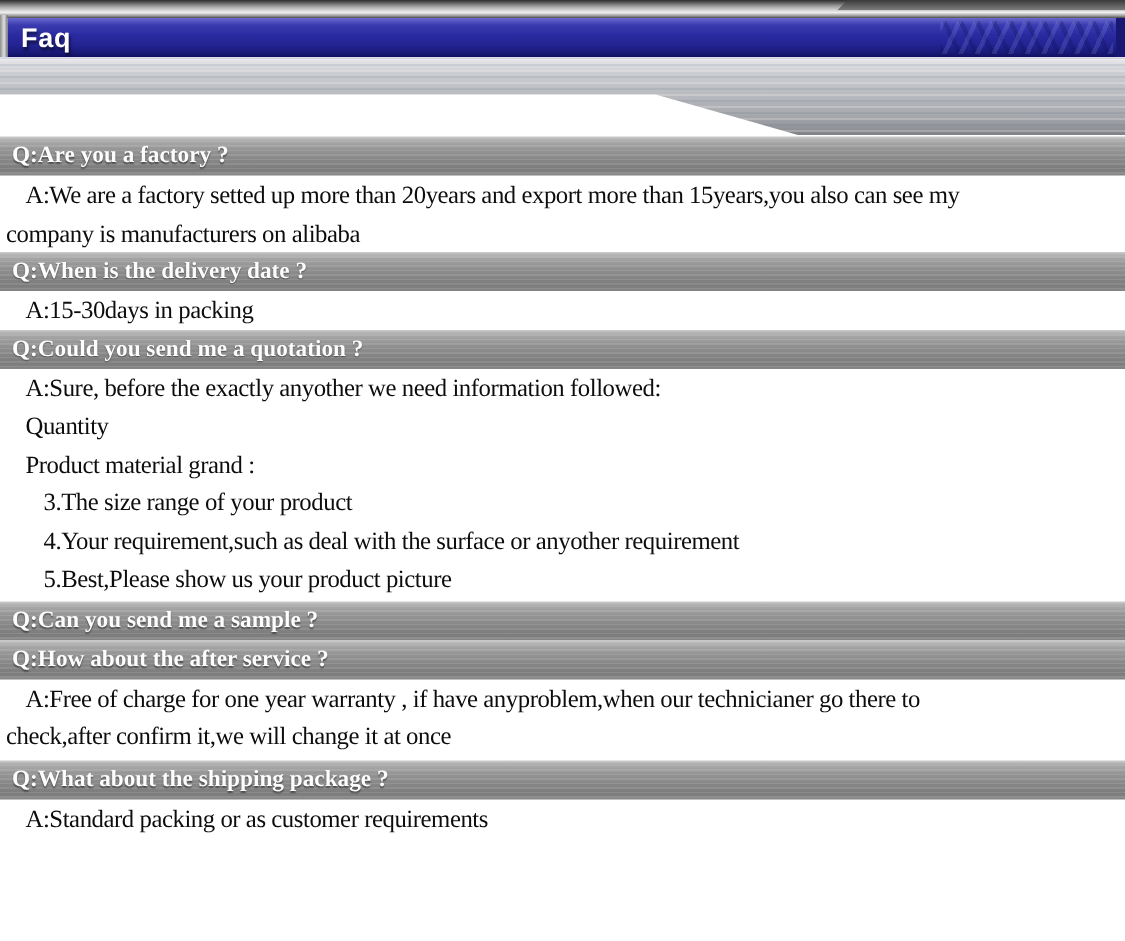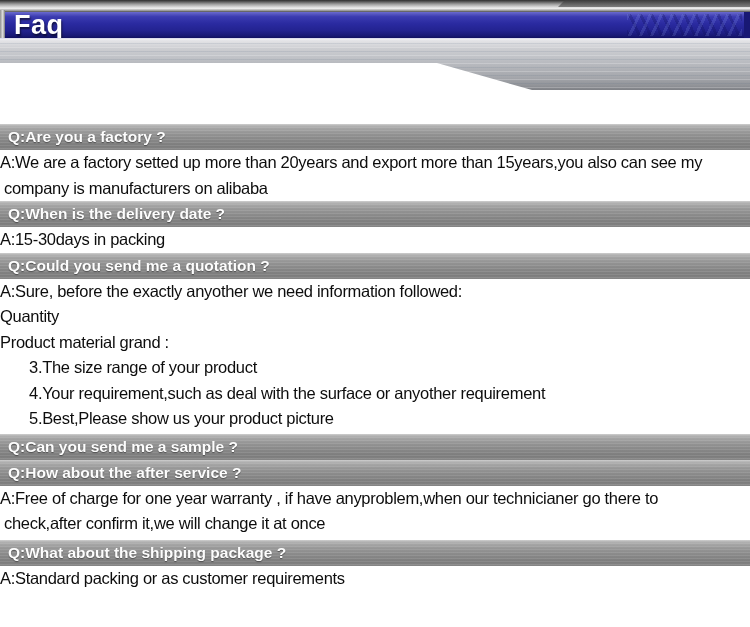--- a/index.html
+++ b/index.html
@@ -28,21 +28,21 @@
     opacity: .85;
   }
 
   .blue-bar {
     position: absolute; top: 12px; left: 5px; width: 745px; height: 26px;
     background: linear-gradient(180deg,
       #6a6ace 0%, #3b3bb0 18%, #2a2aa0 45%, #232391 70%, #191977 90%, #101060 100%);
   }
   .faq-title {
     position: absolute; left: 9px; top: 0;
-    line-height: 26px; font-size: 27px; font-weight: bold;
+    line-height: 26px; font-size: 18px; font-weight: bold;
     color: #ffffff; letter-spacing: .5px;
     text-shadow: 1px 2px 2px rgba(0,0,0,.55);
   }
   .chevrons {
     position: absolute; right: 8px; top: 2px; width: 115px; height: 22px;
     background:
       repeating-linear-gradient(115deg, rgba(160,180,255,.16) 0 3px, transparent 3px 10px),
       repeating-linear-gradient(65deg, rgba(15,15,90,.28) 0 3px, transparent 3px 10px);
   }
   .blue-right-edge {
@@ -62,21 +62,21 @@
         rgba(255,255,255,.22) 0 1px, rgba(255,255,255,0) 1px 4px,
         rgba(90,110,130,.14) 4px 5px, rgba(0,0,0,0) 5px 8px),
       linear-gradient(180deg,
         #e9e9ec 0%, #cdced2 18%, #bfc1c6 38%, #b3b5ba 55%,
         #a5a7ac 75%, #909297 92%, #7e8085 100%);
     border-top: 1px solid #dcdcee;
     filter: drop-shadow(0 1.5px 1px rgba(60,60,62,.9));
   }
 
   
-  .faq-list { position: absolute; top: 124px; left: 0; width: 750px; }
+  .faq-list { position: absolute; top: 91px; left: 0; width: 750px; font-family: Liberation Serif, serif; }
 
   .faq-item { margin: 0; }
   .faq-item:nth-child(4) { margin-top: 2px; }
   .faq-item:nth-child(6) { margin-top: 3px; }
 
   .q-bar {
     height: 26px;
     background:
       repeating-linear-gradient(180deg, rgba(255,255,255,.10) 0 1px, transparent 1px 3px),
       linear-gradient(180deg,
@@ -88,21 +88,21 @@
     color: #fdfdfd; text-shadow: 0 1px 1px rgba(0,0,0,.45);
   }
 
   .a-line {
     margin: 0;
     font-size: 16.5px; line-height: 25.5px;
     letter-spacing: -0.3px;
     color: #0d0d0d;
     white-space: nowrap;
   }
-  .indent-a    { }
+  .indent-a    { padding-left: 17px; }
   .indent-num  { padding-left: 29px; }
   .indent-cont { padding-left: 4px; }
 </style>
 </head>
 <body>
 
 <div class="page">
 
   <div class="header">
     <div class="top-strip"></div>

